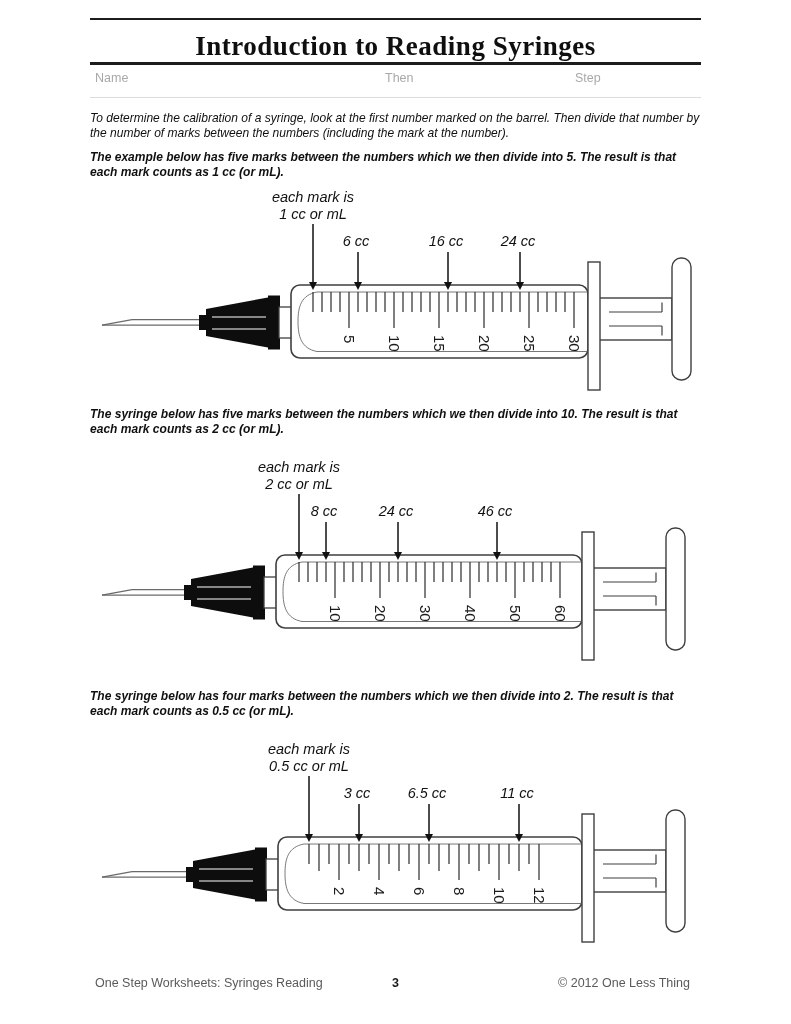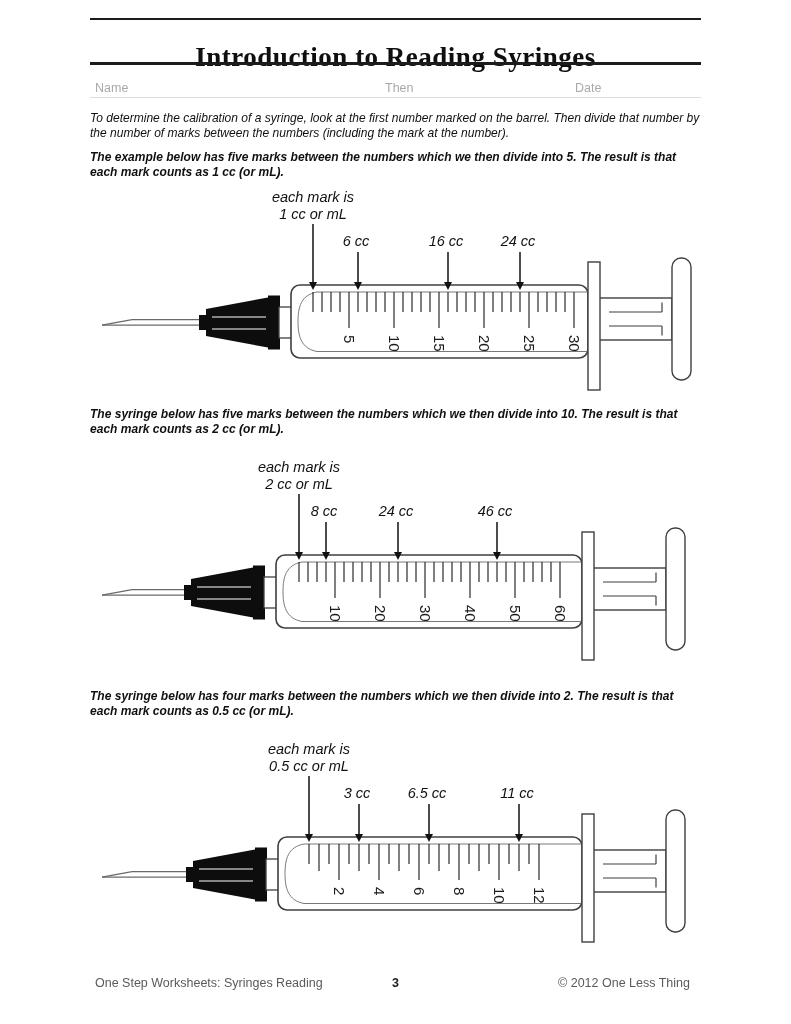--- a/index.html
+++ b/index.html
@@ -7,23 +7,23 @@
     position:relative;width:791px;height:1024px;background:#ffffff;
     font-family:"Liberation Sans",sans-serif;color:#111;overflow:hidden;
     margin:0 auto;
   }
   .rule{position:absolute;left:90px;width:611px;background:#1c1c1c;}
   .rule-top{top:18px;height:2px;}
   .rule-mid{top:62px;height:3px;}
   .page-title{
     position:absolute;top:26px;left:0;right:0;text-align:center;
     font-family:"Liberation Serif",serif;font-weight:bold;font-size:27px;
-    letter-spacing:.5px;color:#0f0f0f;margin:16px;
+    letter-spacing:.5px;color:#0f0f0f;margin:5px;
   }
-  .fields{position:absolute;top:81px;left:0;width:673px;height:16px;
+  .fields{position:absolute;top:71px;left:0;width:673px;height:16px;
     font-size:12.5px;color:#a9a9a9;}
   .field-name{position:absolute;left:95px;}
   .field-class{position:absolute;left:385px;}
   .field-date{position:absolute;left:575px;}
   .fields-underline{position:absolute;top:97px;left:90px;width:611px;height:1px;background:#dcdcdc;}
   .para{
     position:absolute;left:90px;width:640px;
     font-size:12.6px;line-height:14.6px;font-style:italic;color:#101010;
     transform:scaleX(.955);transform-origin:left top;white-space:nowrap;
   }
@@ -41,21 +41,21 @@
 
 <div class="page">
 
   <div class="rule rule-top"></div>
   <h1 class="page-title">Introduction to Reading Syringes</h1>
   <div class="rule rule-mid"></div>
 
   <div class="fields">
     <span class="field-name">Name</span>
     <span class="field-class">Then</span>
-    <span class="field-date">Date</span>
+    <span class="field-date">Step</span>
   </div>
   <div class="fields-underline"></div>
 
   <div class="para" style="top:111px;">
     <div>To determine the calibration of a syringe, look at the first number marked on the barrel. Then divide that number by</div>
     <div>the number of marks between the numbers (including the mark at the number).</div>
   </div>
 
   <div class="para bold" style="top:150px;">
     <div>The example below has five marks between the numbers which we then divide into 5. The result is that</div>

